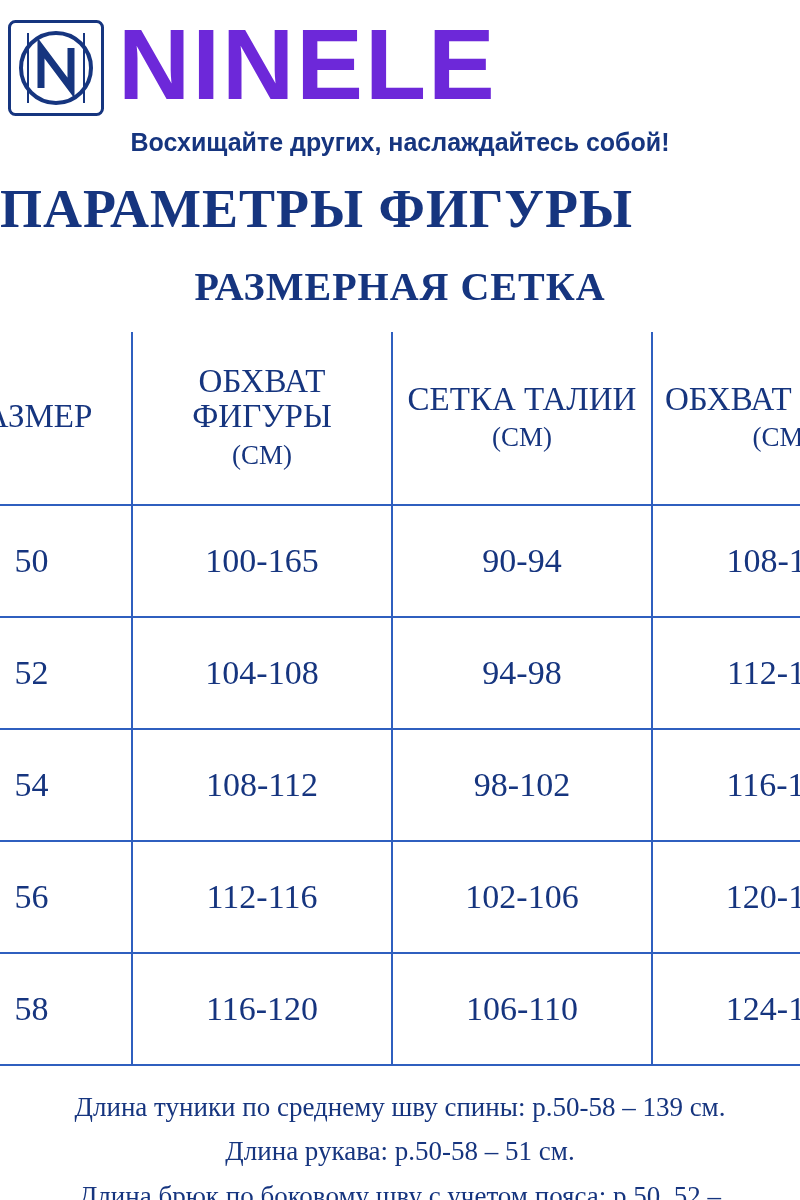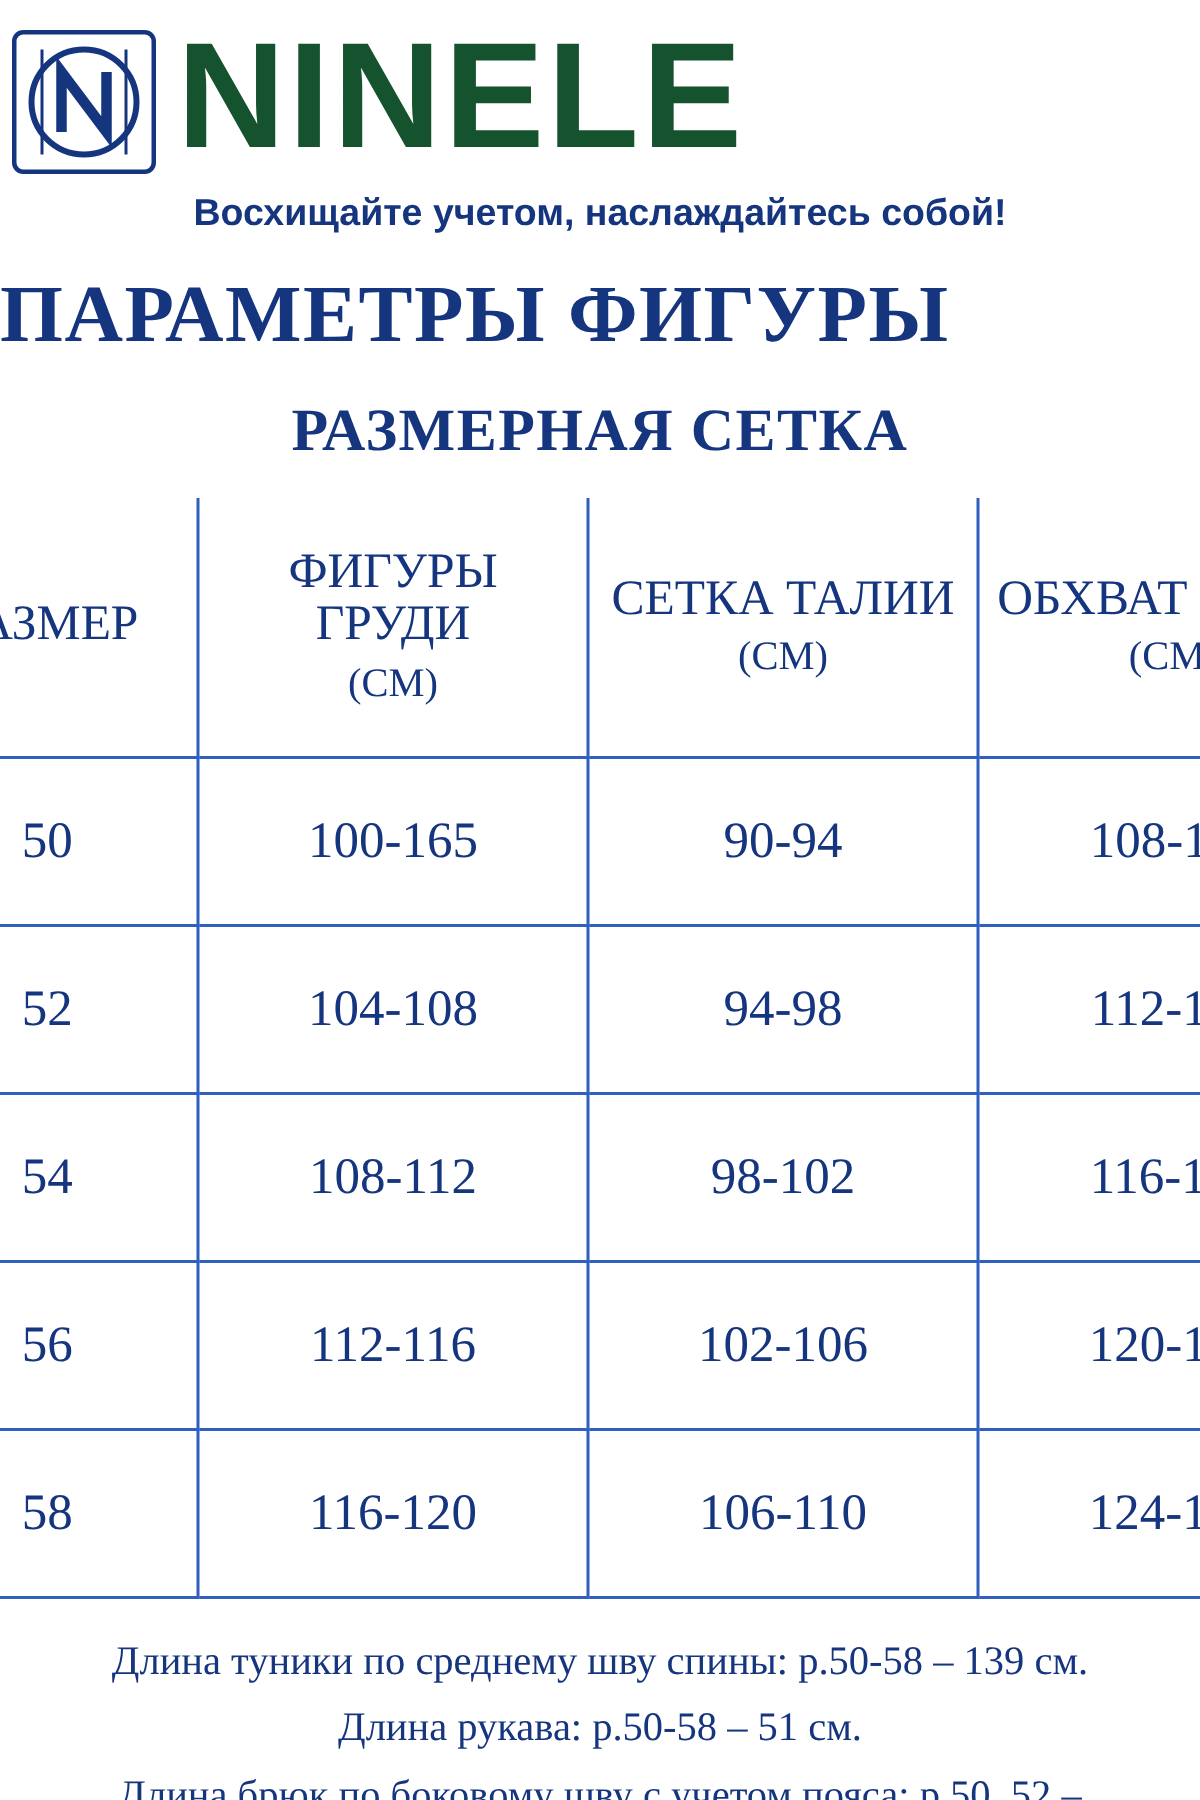--- a/index.html
+++ b/index.html
@@ -43,21 +43,21 @@
   }
   .logo-mark svg { display: block; }
   .brand {
     position: absolute;
     left: 118px;
     top: 0px;
     font-family: "Liberation Sans", sans-serif;
     font-weight: bold;
     font-size: 100px;
     letter-spacing: 2px;
-    color: #14532d;
+    color: #6d28d9;
     line-height: 112px;
     white-space: nowrap;
   }
   .tagline {
     position: absolute;
     top: 128px;
     left: 0;
     width: 800px;
     text-align: center;
     font-family: "Liberation Sans", sans-serif;
@@ -161,41 +161,41 @@
         <svg width="96" height="96" viewBox="0 0 96 96" xmlns="http://www.w3.org/2000/svg">
           <rect x="1.5" y="1.5" width="93" height="93" rx="6" fill="none" stroke="#16357f" stroke-width="3"></rect>
           <circle cx="48" cy="48" r="35" fill="none" stroke="#16357f" stroke-width="4"></circle>
           <path d="M33 68 L33 28 L63 68 L63 28" fill="none" stroke="#16357f" stroke-width="7" stroke-linejoin="miter"></path>
           <line x1="20" y1="13" x2="20" y2="83" stroke="#16357f" stroke-width="2"></line>
           <line x1="76" y1="13" x2="76" y2="83" stroke="#16357f" stroke-width="2"></line>
         </svg>
       </div>
       <div class="brand">NINELE</div>
     </div>
-    <div class="tagline">Восхищайте учетом, наслаждайтесь собой!</div>
+    <div class="tagline">Восхищайте других, наслаждайтесь собой!</div>
   </div>
 
   <div class="title-main">ПАРАМЕТРЫ ФИГУРЫ</div>
   <div class="title-sub">РАЗМЕРНАЯ СЕТКА</div>
 
   <div class="table-wrap">
     <table class="size-grid">
       <colgroup>
         <col class="c-size">
         <col class="c-data">
         <col class="c-data">
         <col class="c-data">
       </colgroup>
       <thead>
         <tr>
           <th>
             <span>РАЗМЕР</span>
           </th>
           <th>
-            <span>ФИГУРЫ ГРУДИ</span>
+            <span>ОБХВАТ ФИГУРЫ</span>
             <span class="unit">(СМ)</span>
           </th>
           <th>
             <span>СЕТКА ТАЛИИ</span>
             <span class="unit">(СМ)</span>
           </th>
           <th>
             <span>ОБХВАТ БЕДЕР</span>
             <span class="unit">(СМ)</span>
           </th>

